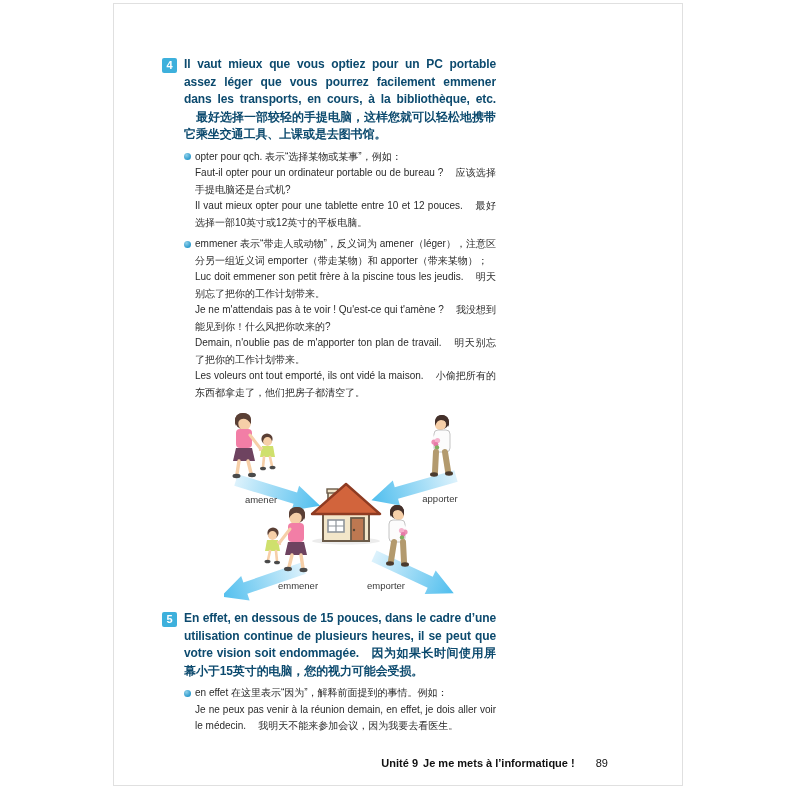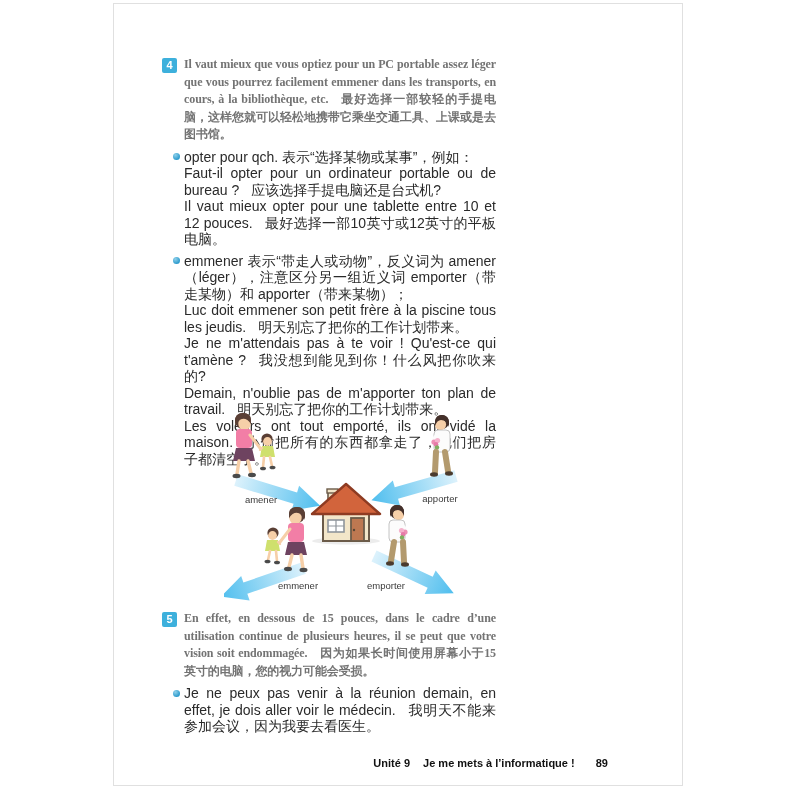--- a/index.html
+++ b/index.html
@@ -6,34 +6,34 @@
     font-family:"Liberation Sans",sans-serif;color:#222;}
   .page{position:absolute;left:113px;top:3px;width:570px;height:783px;
     background:#fff;border:1px solid #e0e0e0;box-sizing:border-box;}
   .section{position:absolute;left:70px;width:312px;}
   .sec4{top:52px;}
   .sec5{top:606px;}
   .badge{position:absolute;left:-22px;top:2px;width:15px;height:15px;
     background:#3db0dc;color:#fff;font-weight:bold;font-size:11px;
     text-align:center;line-height:15px;border-radius:2px;}
   .lead{font-weight:bold;font-size:12px;line-height:17.5px;text-align:justify;
-    letter-spacing:-0.1px;color:#737373;font-family:Liberation Serif, serif;}
+    letter-spacing:-0.1px;color:#0c4a6e;}
   .gap{margin-left:12px;}
   .bullets{margin-top:5px;}
-  .bullet{position:relative;margin-left:0;margin-top:5px;
-    font-size:14px;line-height:16.5px;text-align:justify;color:#2a2a2a;}
+  .bullet{position:relative;margin-left:11px;margin-top:5px;
+    font-size:10px;line-height:16.5px;text-align:justify;color:#2a2a2a;}
   .dot{position:absolute;left:-11px;top:4.5px;width:7px;height:7px;border-radius:50%;
     background:radial-gradient(circle at 35% 30%,#8fd0ea 0%,#2d9bcd 70%);}
   .example{margin-top:0;}
   .illu{position:absolute;left:110px;top:406px;width:244px;height:194px;}
   .footer{position:absolute;left:0;top:753px;width:494px;text-align:right;
     font-size:11px;color:#111;}
   .footer .unit{font-weight:bold;}
-  .footer .title{font-weight:bold;margin-left:10px;}
-  .footer .pnum{font-weight:bold;margin-left:18px;}
+  .footer .title{font-weight:bold;margin-left:2px;}
+  .footer .pnum{font-weight:normal;margin-left:18px;}
   svg text{font-family:"Liberation Sans",sans-serif;font-size:9.5px;fill:#3a3a3a;}
 </style>
 </head>
 <body>
 
 <div class="page">
 
   <div class="section sec4">
     <span class="badge">4</span>
     <div class="lead">
@@ -142,20 +142,21 @@
   </svg>
 
   <div class="section sec5">
     <span class="badge">5</span>
     <div class="lead">
       <span>En effet, en dessous de 15 pouces, dans le cadre d’une utilisation continue de plusieurs heures, il se peut que votre vision soit endommagée.</span><span class="gap">因为如果长时间使用屏幕小于15英寸的电脑，您的视力可能会受损。</span>
     </div>
     <div class="bullets">
       <div class="bullet">
         <span class="dot"></span>
+        <div>en effet 在这里表示“因为”，解释前面提到的事情。例如：</div>
         <div class="example">
           <span>Je ne peux pas venir à la réunion demain, en effet, je dois aller voir le médecin.</span><span class="gap">我明天不能来参加会议，因为我要去看医生。</span>
         </div>
       </div>
     </div>
   </div>
 
   <div class="footer">
     <span class="unit">Unité 9</span>
     <span class="title">Je me mets à l’informatique !</span>

